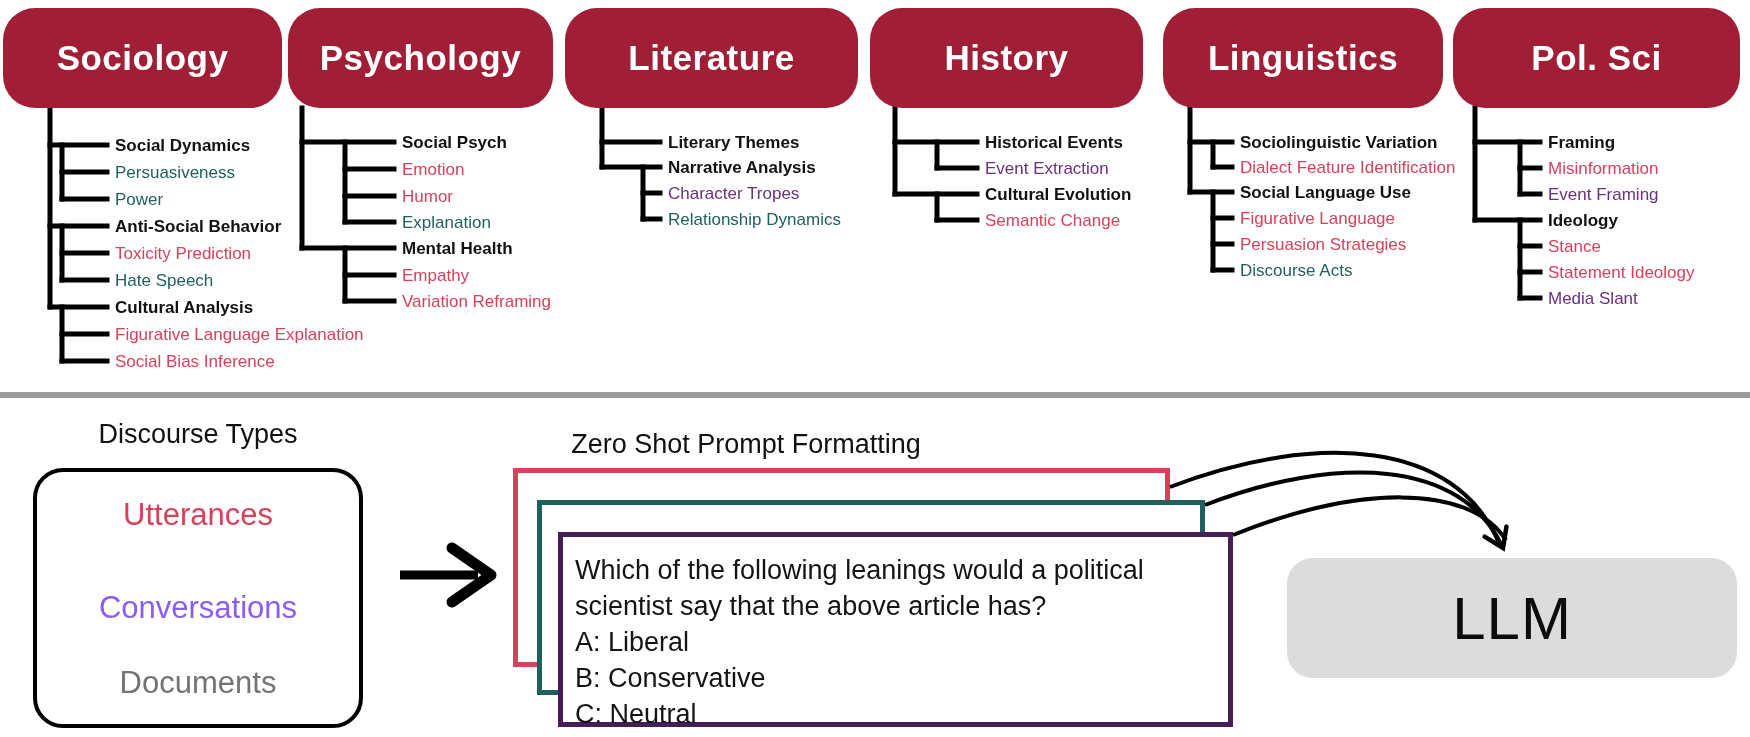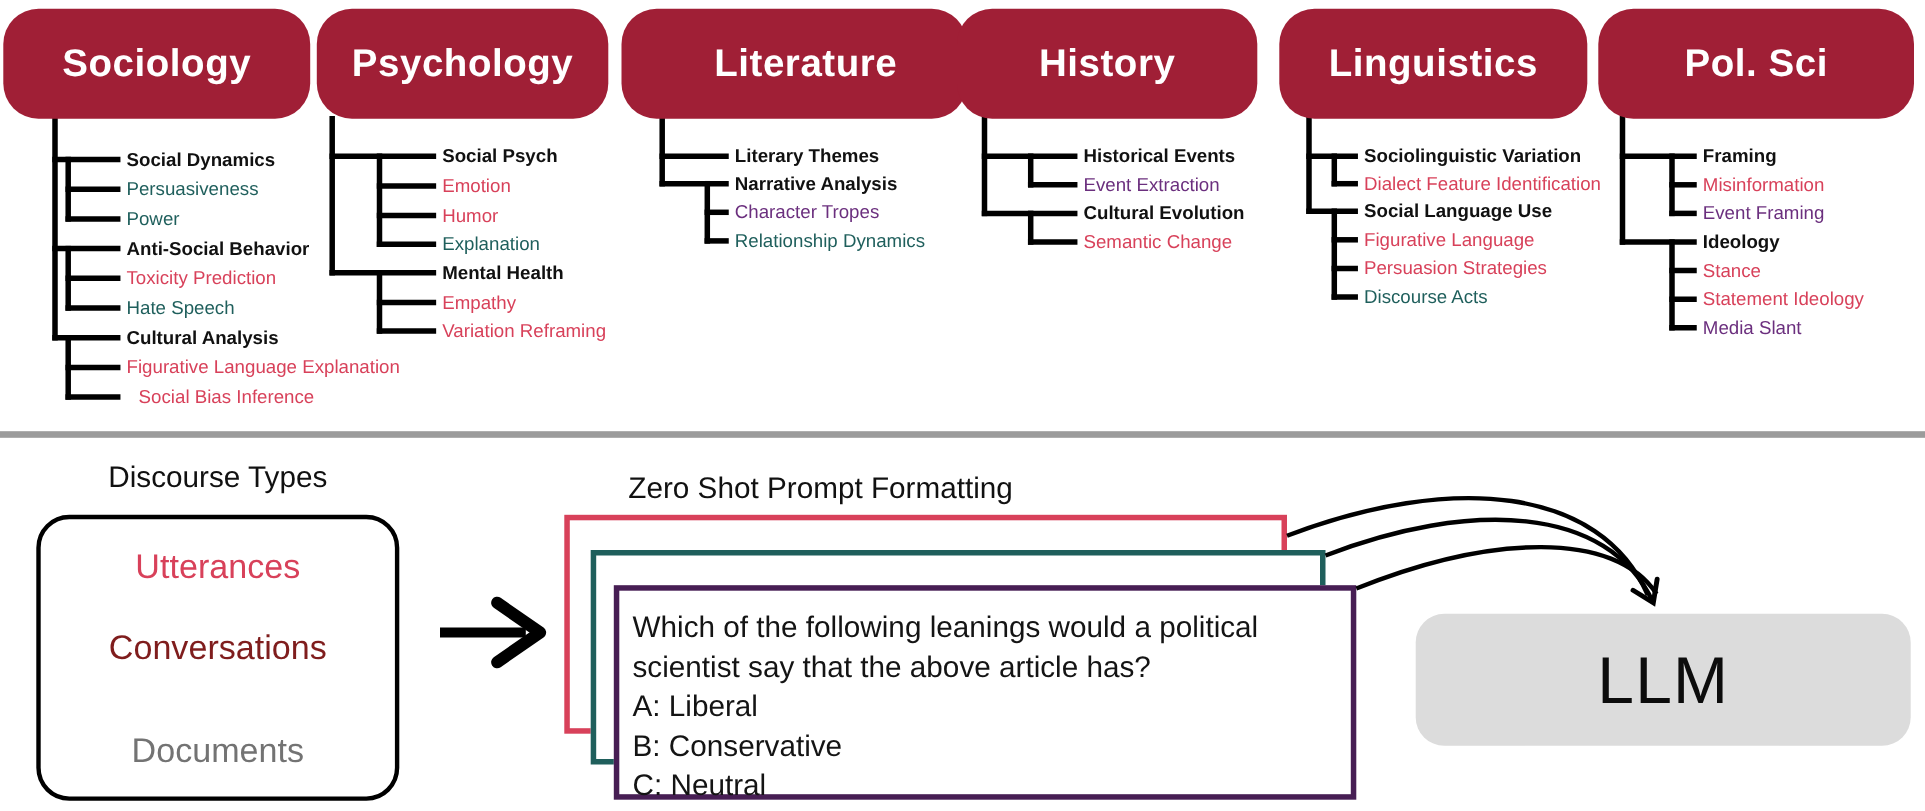--- a/index.html
+++ b/index.html
@@ -115,34 +115,34 @@
           <path d="M1520 220 V298"></path>
           <path d="M1520 246 H1540"></path>
           <path d="M1520 272 H1540"></path>
           <path d="M1520 298 H1540"></path>
       </g>
     </g>
   </svg>
 
   <div class="hdr" style="left: 3px; width: 279px; background-color: rgb(160, 31, 54);">Sociology</div>
   <div class="hdr" style="left: 288px; width: 265px; background-color: rgb(160, 31, 54);">Psychology</div>
-  <div class="hdr" style="left: 565px; width: 293px; background-color: rgb(160, 31, 54); padding-left: 21px;">Literature</div>
+  <div class="hdr" style="left: 565px; width: 293px; background-color: rgb(160, 31, 54);">Literature</div>
   <div class="hdr" style="left: 870px; width: 273px; background-color: rgb(160, 31, 54);">History</div>
   <div class="hdr" style="left: 1163px; width: 280px; background-color: rgb(160, 31, 54);">Linguistics</div>
   <div class="hdr" style="left: 1453px; width: 287px; background-color: rgb(160, 31, 54);">Pol. Sci</div>
 
   <span class="tl b" style="left:115px;top:145px">Social Dynamics</span>
   <span class="tl" style="left: 115px; top: 172px; color: rgb(31, 95, 92);">Persuasiveness</span>
   <span class="tl" style="left: 115px; top: 199px; color: rgb(31, 95, 92);">Power</span>
   <span class="tl b" style="left:115px;top:226px">Anti-Social Behavior</span>
   <span class="tl" style="left: 115px; top: 253px; color: rgb(216, 65, 90);">Toxicity Prediction</span>
   <span class="tl" style="left: 115px; top: 280px; color: rgb(31, 95, 92);">Hate Speech</span>
   <span class="tl b" style="left:115px;top:307px">Cultural Analysis</span>
   <span class="tl" style="left: 115px; top: 334px; color: rgb(216, 65, 90);">Figurative Language Explanation</span>
-  <span class="tl" style="left: 126px; top: 361px; color: rgb(216, 65, 90);">Social Bias Inference</span>
+  <span class="tl" style="left: 115px; top: 361px; color: rgb(216, 65, 90);">Social Bias Inference</span>
 
   <span class="tl b" style="left:402px;top:142px">Social Psych</span>
   <span class="tl" style="left: 402px; top: 169px; color: rgb(216, 65, 90);">Emotion</span>
   <span class="tl" style="left: 402px; top: 196px; color: rgb(216, 65, 90);">Humor</span>
   <span class="tl" style="left: 402px; top: 222px; color: rgb(31, 95, 92);">Explanation</span>
   <span class="tl b" style="left:402px;top:248px">Mental Health</span>
   <span class="tl" style="left: 402px; top: 275px; color: rgb(216, 65, 90);">Empathy</span>
   <span class="tl" style="left: 402px; top: 301px; color: rgb(216, 65, 90);">Variation Reframing</span>
 
   <span class="tl b" style="left:668px;top:142px">Literary Themes</span>
@@ -168,21 +168,21 @@
   <span class="tl b" style="left:1548px;top:220px">Ideology</span>
   <span class="tl" style="left: 1548px; top: 246px; color: rgb(216, 65, 90);">Stance</span>
   <span class="tl" style="left: 1548px; top: 272px; color: rgb(216, 65, 90);">Statement Ideology</span>
   <span class="tl" style="left: 1548px; top: 298px; color: rgb(107, 47, 126);">Media Slant</span>
 
   <div class="divider" style="background-color: rgb(155, 155, 155);"></div>
 
   <div class="sec-title" style="left:30px;top:416px;width:336px">Discourse Types</div>
   <div class="dt-box"></div>
   <span class="dt-item" style="top: 515px; color: rgb(216, 65, 90);">Utterances</span>
-  <span class="dt-item" style="top: 589px; color: #7f1d1d;">Conversations</span>
+  <span class="dt-item" style="top: 608px; color: #8b5cf6;">Conversations</span>
   <span class="dt-item" style="top: 683px; color: #737373;">Documents</span>
 
   <div class="sec-title" style="left:546px;top:426px;width:400px">Zero Shot Prompt Formatting</div>
 
   <div class="card" style="left: 513px; top: 468px; width: 657px; height: 199px; z-index: 1; border-color: rgb(216, 65, 90);"></div>
   <div class="card" style="left: 537px; top: 500px; width: 668px; height: 195px; z-index: 2; border-color: rgb(31, 95, 92);"></div>
   <div class="card" style="left: 558px; top: 532px; width: 675px; height: 195px; z-index: 3; border-color: rgb(71, 30, 84);">
     <div class="card-text">
       <div class="q">Which of the following leanings would a political scientist say that the above article has?</div>
       <div>A: Liberal</div>

